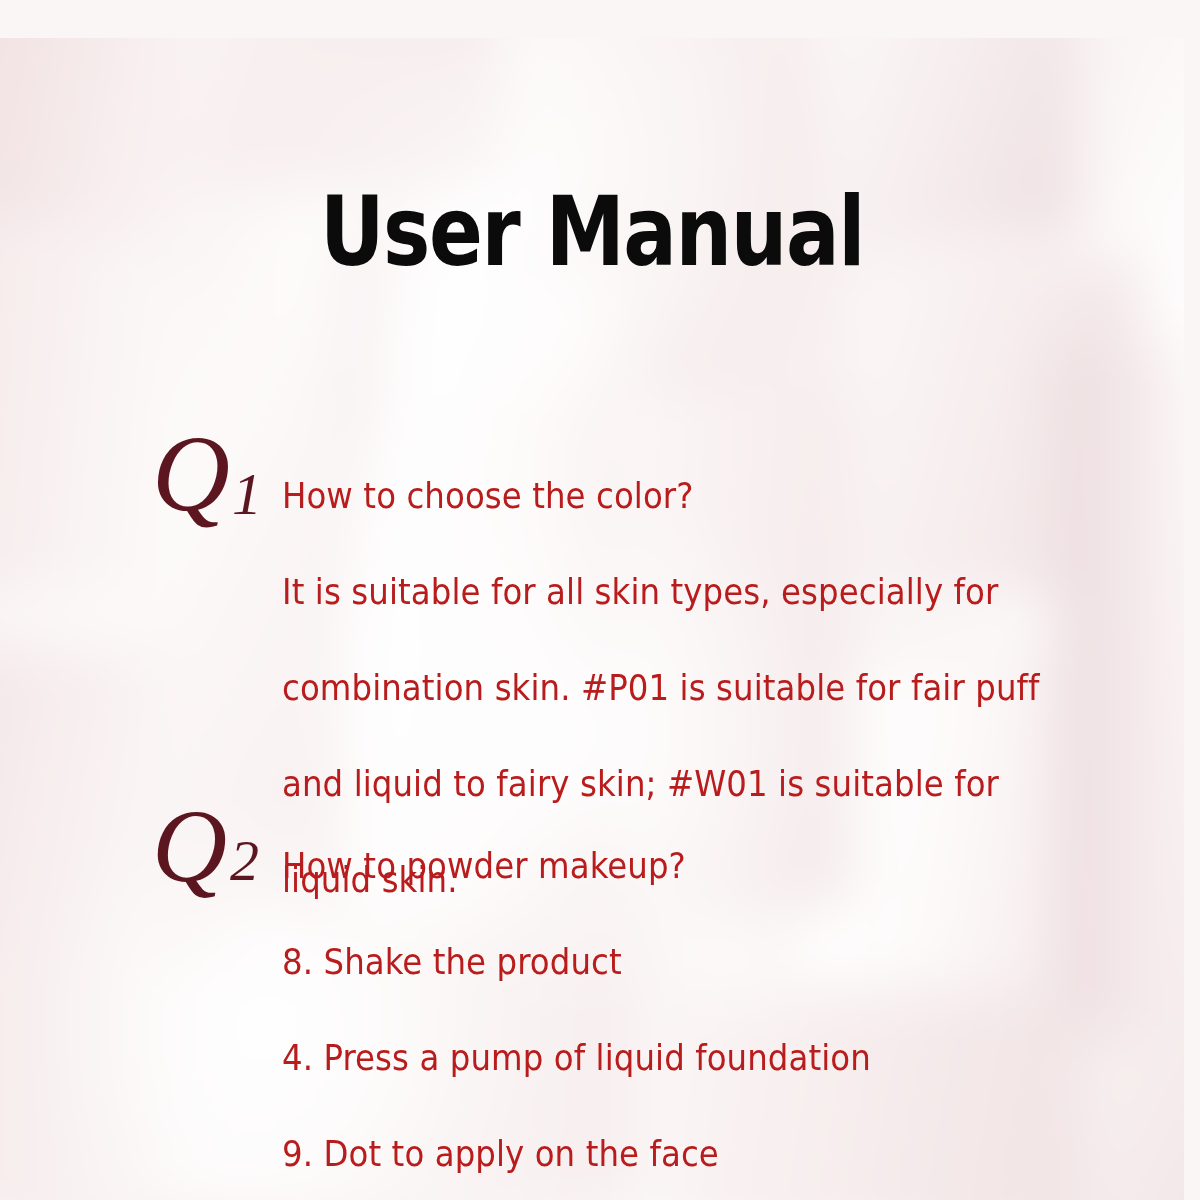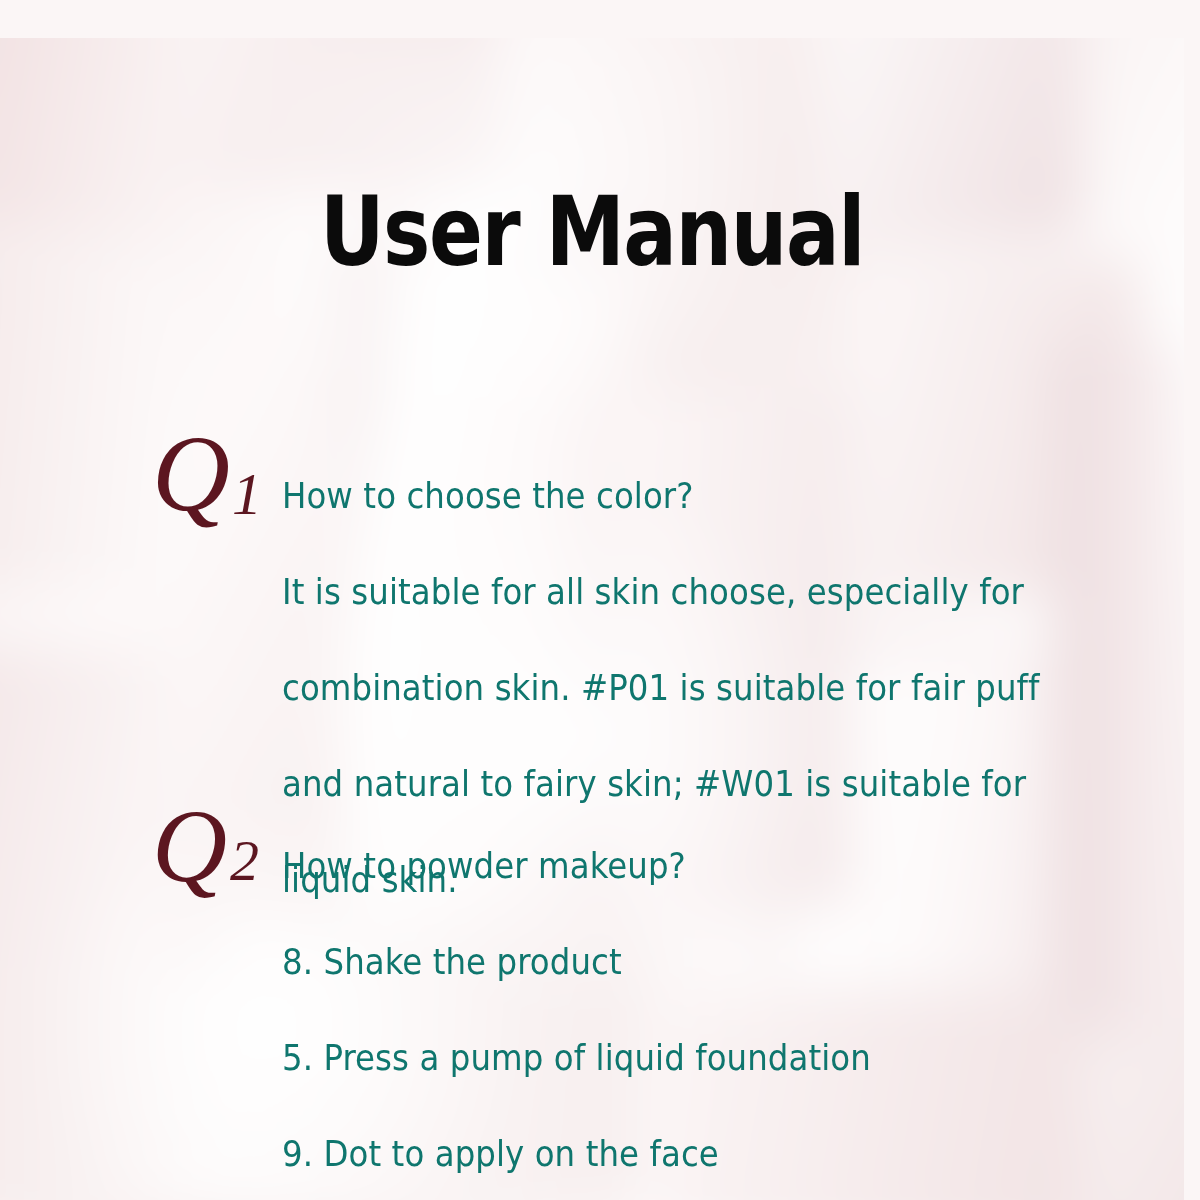--- a/index.html
+++ b/index.html
@@ -96,21 +96,21 @@
     font-size: 60px;
     font-weight: 400;
   }
   #qblock-2 .q-letter { top: 0px; font-size: 104px; }
   #qblock-2 .q-index  { left: 80px; top: 38px; font-size: 58px; }
 
   .qbody {
     font-family: "Liberation Sans Narrow", "DejaVu Sans Condensed", "Liberation Sans", sans-serif;
     font-size: 36px;
     line-height: 48px;
-    color: #0f766e;
+    color: #b91c1c;
     letter-spacing: 0.1px;
     white-space: pre-line;
     max-width: 790px;
   }
   .qbody .line { display: block; }
   #qblock-2 .qbody { line-height: 48px; }
 
   
   .qbody .step { display: block; }
 </style>
@@ -166,34 +166,34 @@
 
   <div id="title">User Manual</div>
 
   <div class="qblock" id="qblock-1">
     <div class="qmark">
       <span class="q-letter">Q</span>
       <span class="q-index">1</span>
     </div>
     <div class="qbody">
       <span class="line">How to choose the color?</span>
-      <span class="line">It is suitable for all skin choose, especially for</span>
+      <span class="line">It is suitable for all skin types, especially for</span>
       <span class="line">combination skin. #P01 is suitable for fair puff</span>
-      <span class="line">and natural to fairy skin; #W01 is suitable for</span>
+      <span class="line">and liquid to fairy skin; #W01 is suitable for</span>
       <span class="line">liquid skin.</span>
     </div>
   </div>
 
   <div class="qblock" id="qblock-2">
     <div class="qmark">
       <span class="q-letter">Q</span>
       <span class="q-index">2</span>
     </div>
     <div class="qbody">
       <span class="line">How to powder makeup?</span>
       <span class="step">8. Shake the product</span>
-      <span class="step">5. Press a pump of liquid foundation</span>
+      <span class="step">4. Press a pump of liquid foundation</span>
       <span class="step">9. Dot to apply on the face</span>
       <span class="step">4. Pat quickly with a dry powder puff</span>
     </div>
   </div>
 
 </div>
 
 </body></html>

